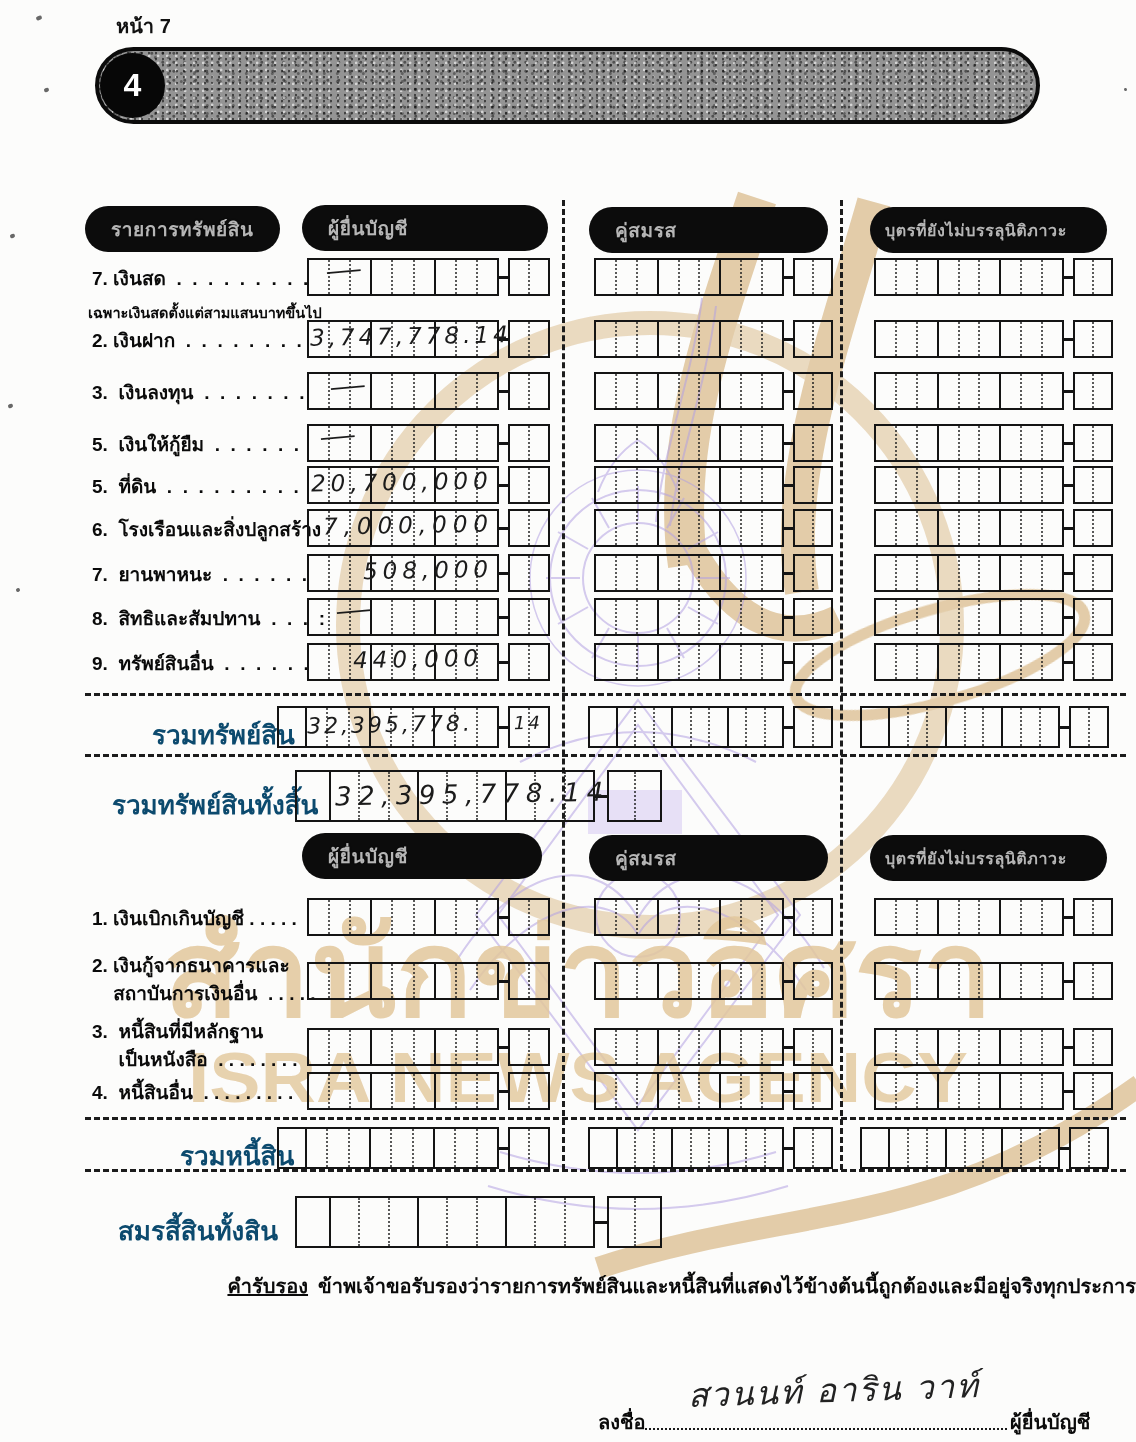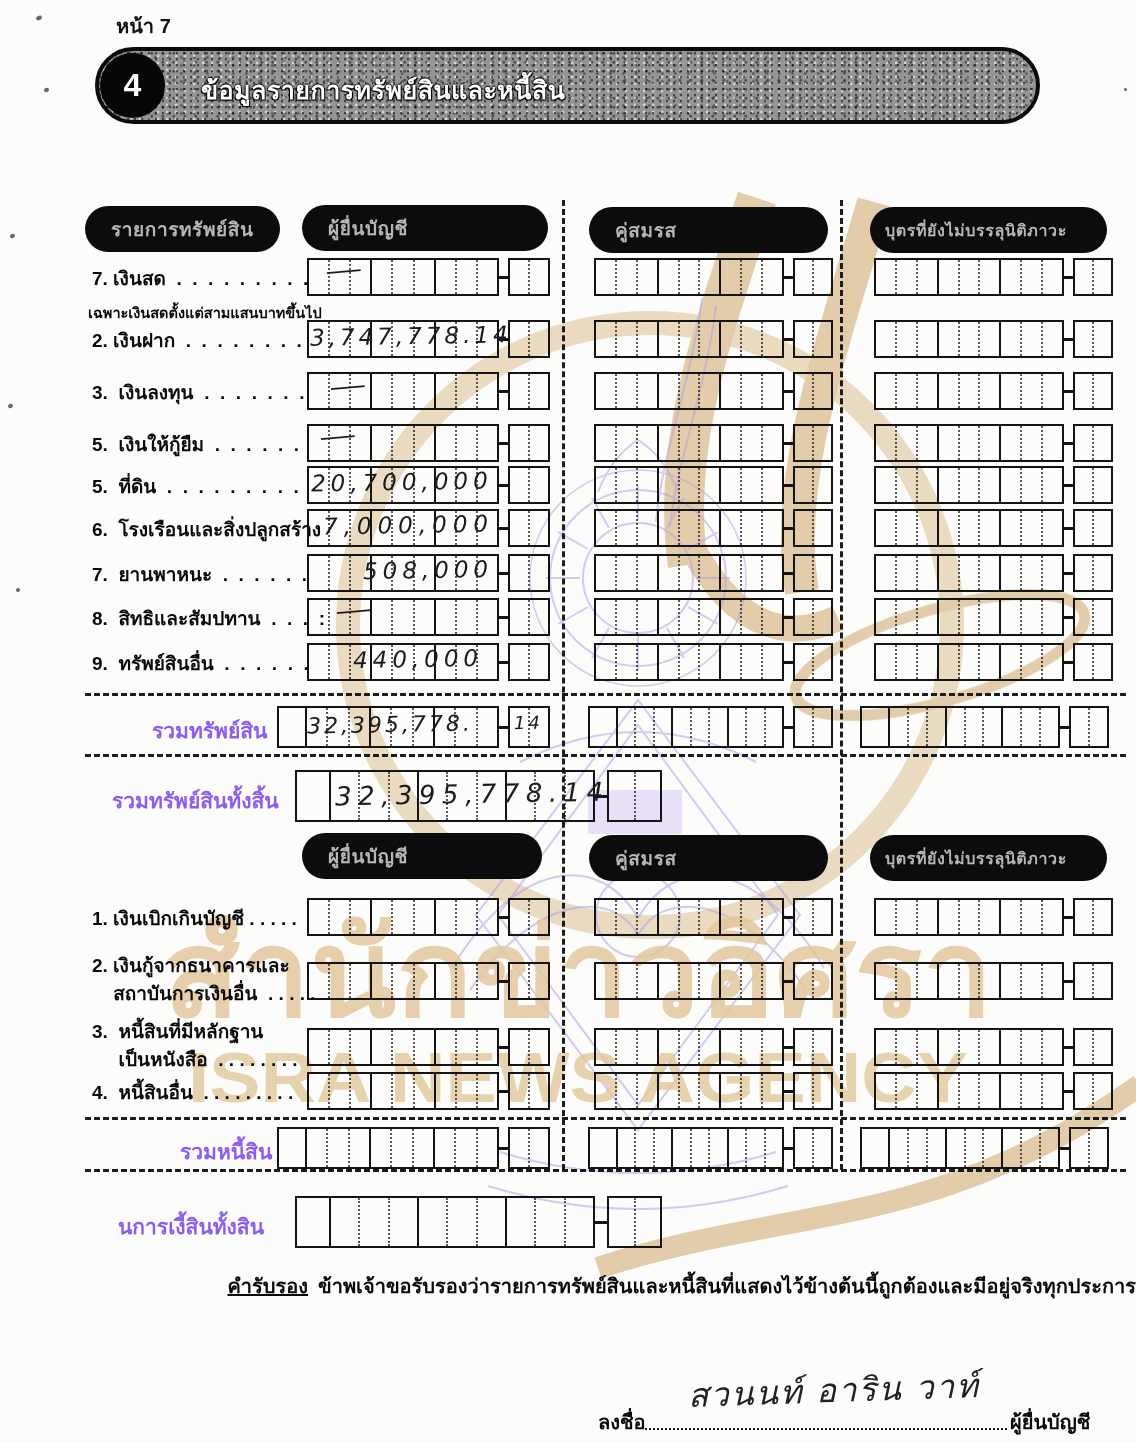--- a/index.html
+++ b/index.html
@@ -34,21 +34,21 @@
   .p-l1{left:85px;top:833px;width:200px;}
   .p-l2{left:302px;top:833px;width:240px;}
   .p-l3{left:589px;top:835px;width:239px;}
   .p-l4{left:870px;top:835px;width:237px;padding-left:15px;}
   .p-l4 span{font-size:16px;}
   
   .row{position:absolute;left:0;width:1136px;height:0;}
   .lbl{position:absolute;left:92px;top:7px;font-size:19px;font-weight:600;color:#0a0a0a;white-space:pre-wrap;line-height:1.45;}
   .lbl.two{top:-10px;}
   .note{position:absolute;left:88px;top:301px;font-size:14.5px;font-weight:bold;color:#0a0a0a;}
-  .tlbl{position:absolute;font-size:21px;font-weight:bold;color:#8b5cf6;font-family:Liberation Serif, serif;}
+  .tlbl{position:absolute;font-size:26px;font-weight:bold;color:#0c4a6e;font-family:Liberation Serif, serif;}
   
   .nb{position:absolute;top:0;height:38px;display:flex;align-items:center;}
   .nb.tot{height:42px;}
   .nb.grand{height:52px;}
   .nb.d{left:307px;} .nb.s{left:594px;} .nb.c{left:874px;}
   .nb.tot.d{left:277px;} .nb.tot.s{left:588px;} .nb.tot.c{left:860px;}
   .nb.grand.d{left:295px;}
   .nb .m{display:flex;height:100%;border:2.5px solid #141414;box-sizing:border-box;}
   .nb.d .m{width:192px;} .nb.s .m{width:190px;} .nb.c .m{width:190px;}
   .nb.tot.d .m{width:222px;} .nb.tot.s .m{width:196px;} .nb.tot.c .m{width:200px;}
@@ -142,21 +142,20 @@
     <rect x="588" y="790" width="94" height="44" fill="#c8b6ef" opacity="0.4"></rect>
     <text x="578" y="1016" text-anchor="middle" font-size="122" font-weight="bold" fill="#e2c79c" opacity="0.85" textLength="830" lengthAdjust="spacingAndGlyphs">สำนักข่าวอิศรา</text>
     <text x="578" y="1102" text-anchor="middle" font-size="70" font-weight="bold" fill="#e2c79c" opacity="0.8" textLength="780" lengthAdjust="spacingAndGlyphs">ISRA NEWS AGENCY</text>
   </svg>
 
   <div class="content">
     <div class="pageno">หน้า 7</div>
 
     <div class="banner">
       <div class="b-num">4</div>
-      <div class="b-title">ข้อมูลรายการทรัพย์สินและหนี้สิน</div>
     </div>
 
 
     <div class="pill p-a1">
         <span>รายการทรัพย์สิน</span>
       </div>
     <div class="pill p-a2">
         <span>ผู้ยื่นบัญชี</span>
       </div>
     <div class="pill p-a3">
@@ -1360,21 +1359,21 @@
           <div class="st">
             <i></i>
             <i></i>
           </div>
         </div>
     </div>
 
     <div class="hline hl4"></div>
 
     <div class="row" style="top:1196px">
-      <div class="tlbl" style="left:118px;top:14px">นการเงี้สินทั้งสิน</div>
+      <div class="tlbl" style="left:118px;top:14px">สมรสี้สินทั้งสิน</div>
       <div class="nb grand d">
           <div class="m">
             <i class="ld"></i>
             <div class="g">
               <i></i>
               <i></i>
               <i></i>
             </div>
             <div class="g">
               <i></i>

